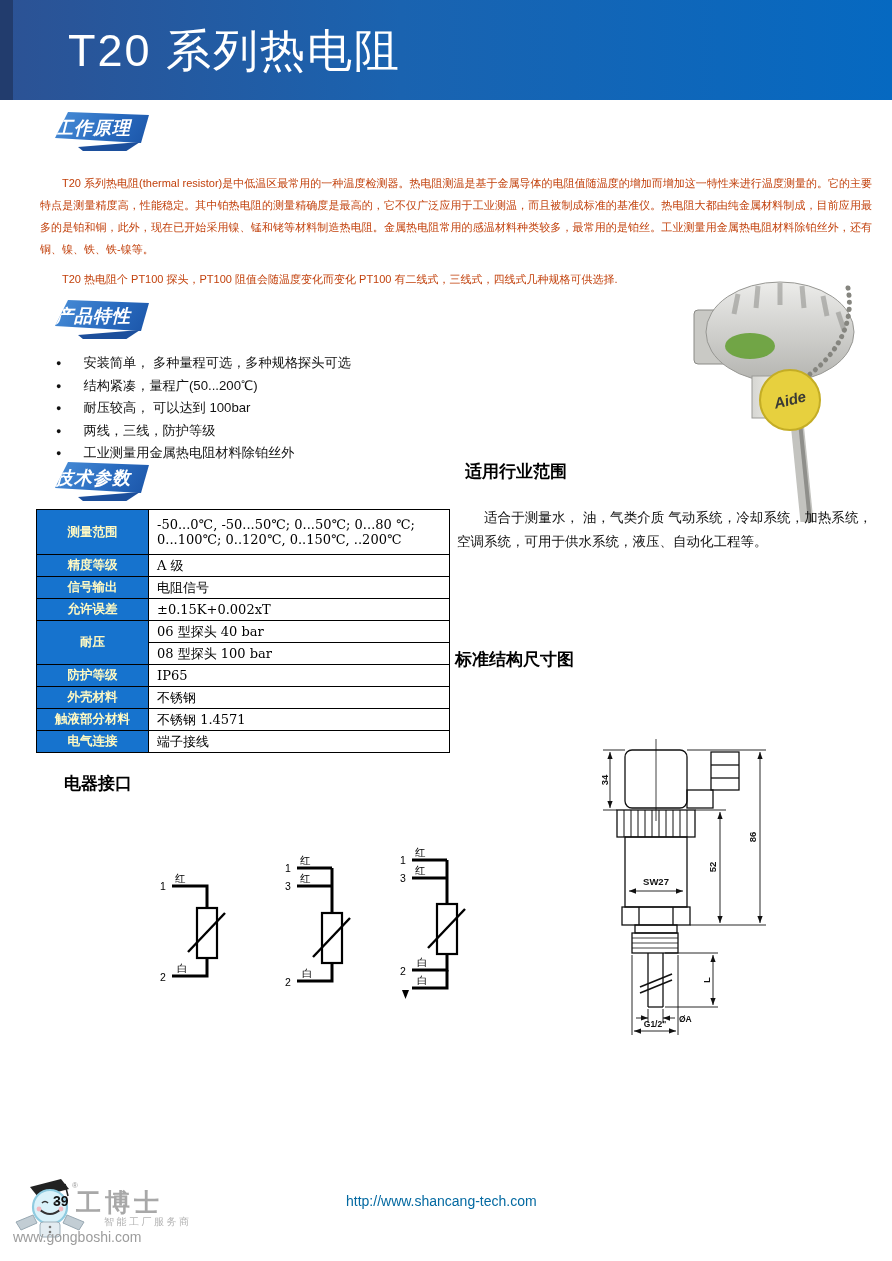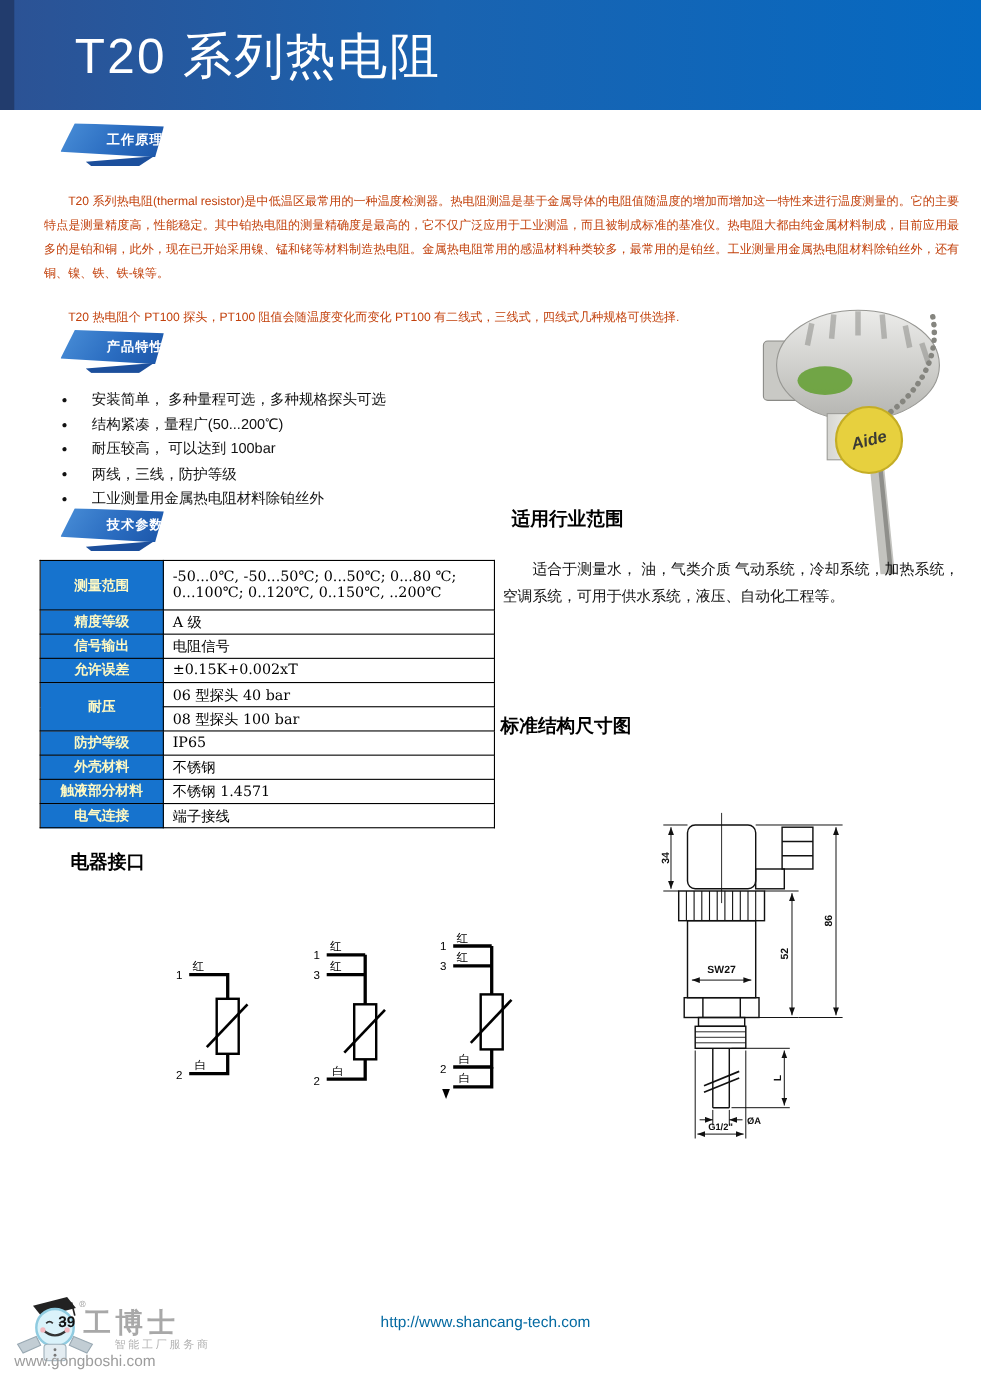--- a/index.html
+++ b/index.html
@@ -8,32 +8,32 @@
   .page { position:relative; width:892px; height:1261px; background:#fff; overflow:hidden; }
 
   
   .header { position:absolute; left:0; top:0; width:892px; height:100px;
             background:linear-gradient(90deg,#2c5294 0%,#1a63b0 45%,#0669c1 100%); }
   .header-corner { position:absolute; left:0; top:0; width:13px; height:100px; background:#223c6d; }
   .header-title { position:absolute; left:68px; top:21px; font-size:45px; font-weight:500;
                   color:#ffffff; letter-spacing:2px; white-space:nowrap; }
 
   
-  .badge { position:absolute; width:94px; height:31px; display:flex; align-items:center; justify-content:flex-end;
+  .badge { position:absolute; width:94px; height:31px; display:flex; align-items:center; justify-content:flex-start;
            background:linear-gradient(125deg,#4a8fd8 0%,#2a6cc0 55%,#1b55a8 100%);
-           color:#fff; font-size:12px; font-weight:bold; letter-spacing:1px;
-           clip-path:polygon(13px 0, 100% 3px, calc(100% - 8px) 100%, 0 calc(100% - 5px)); }
+           color:#fff; font-size:18px; font-weight:bold; letter-spacing:1px;
+           clip-path:polygon(13px 0, 100% 3px, calc(100% - 8px) 100%, 0 calc(100% - 5px));font-style:italic; }
   .badge-swoosh { position:absolute; width:62px; height:9px; background:#1c4f9c;
            clip-path:polygon(0 55%, 100% 0, 78% 100%, 8% 100%); }
 
   
   .body-text { position:absolute; left:40px; top:172px; width:832px; font-size:11px;
                line-height:22px; text-align:justify; color:#c2410c; }
   .body-text p { text-indent:2em; }
-  .body-text p + p { margin-top:18px; }
+  .body-text p + p { margin-top:8px; }
 
   
   .features { position:absolute; left:56px; top:354px; list-style:none; }
   .features li { display:flex; align-items:baseline; height:22.6px; font-size:13.2px; color:#111; }
   .features .dot { font-size:9px; margin-right:22px; position:relative; top:-1px; }
 
   
   .spec-table { position:absolute; left:36px; top:509px; width:414px; border-collapse:collapse; }
   .spec-table td { border:1px solid #000; font-size:13px; }
   .spec-table td.lbl { width:112px; background:#1673ce; color:#fef9c3; font-weight:bold;

